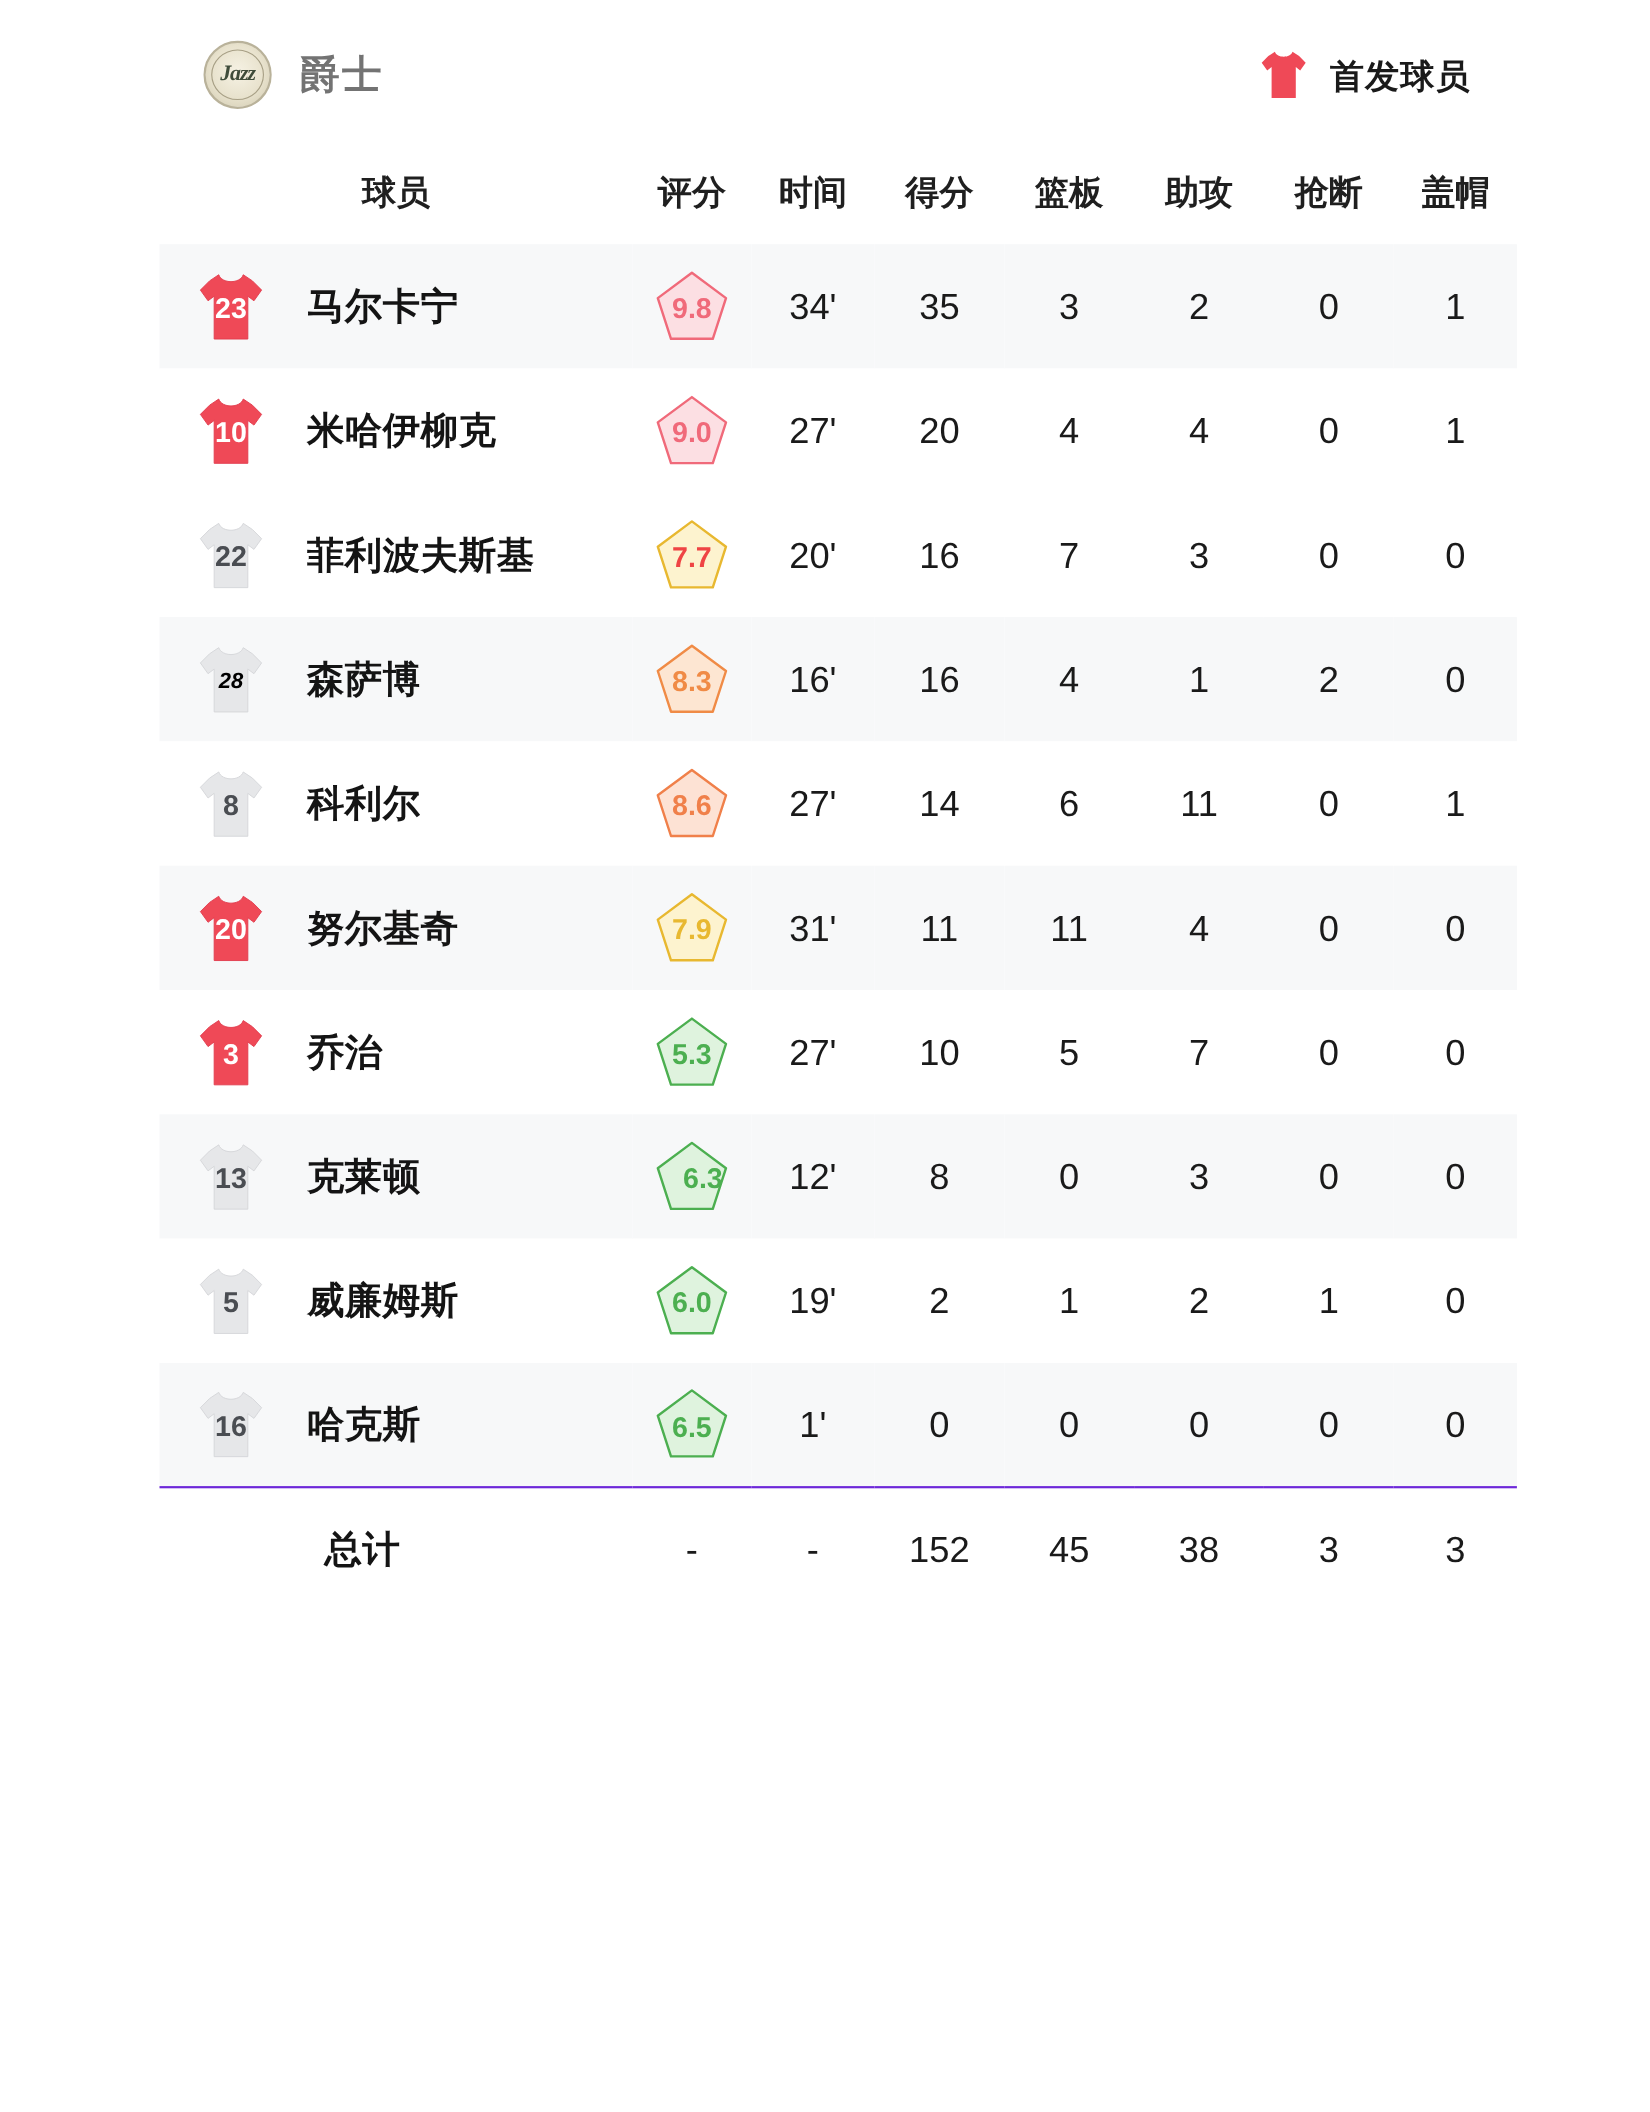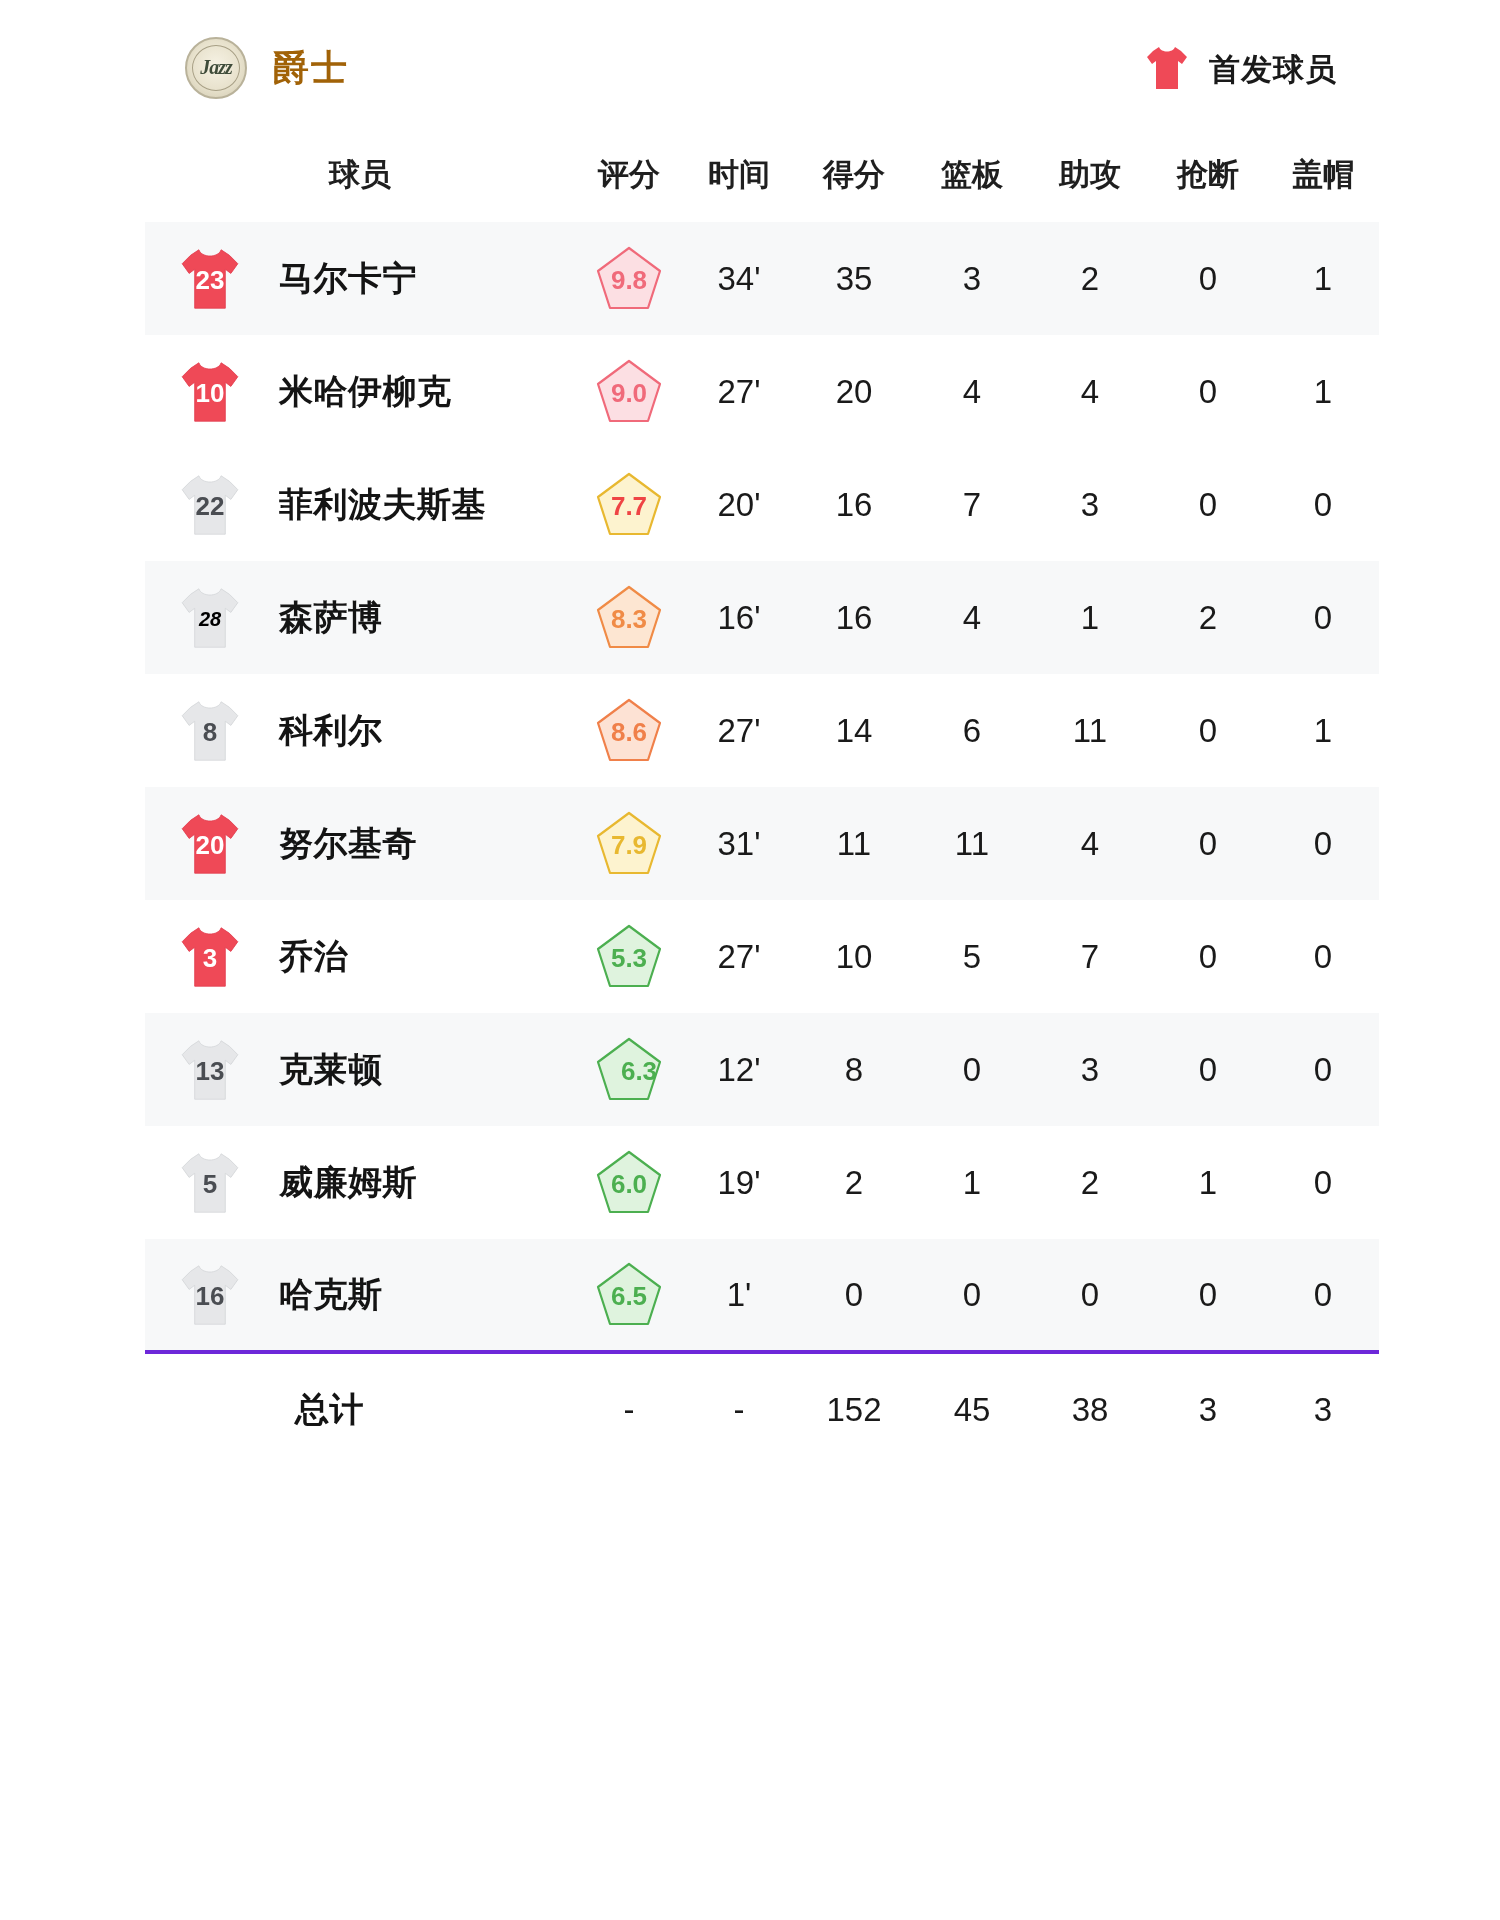--- a/index.html
+++ b/index.html
@@ -61,21 +61,21 @@
     color: #3f4c3a;
     letter-spacing: -1px;
     position: relative;
     z-index: 2;
     transform: translateY(-1px);
   }
   .team-name {
     font-size: 36px;
     font-weight: bold;
     letter-spacing: 2px;
-    color: #a16207;
+    color: #737373;
     text-align: right;
   }
   .legend {
     display: flex;
     align-items: flex-end;
     gap: 20px;
     padding-right: 16px;
   }
   .legend-label {
     font-size: 31px;
@@ -183,21 +183,21 @@
   .totals .player-name {
     font-size: 34px;
     font-weight: bold;
   }
   .totals td.col-player { padding-left: 34px; }
   .totals-label {
     display: inline-block;
     padding-left: 116px;
   }
   .row-divider td {
-    border-top: 4px solid #6d28d9;
+    border-top: 2px solid #6d28d9;
   }
 </style>
 </head>
 <body>
 
 <div class="page">
 
   <div class="header">
     <div class="team">
       <div class="team-logo">

